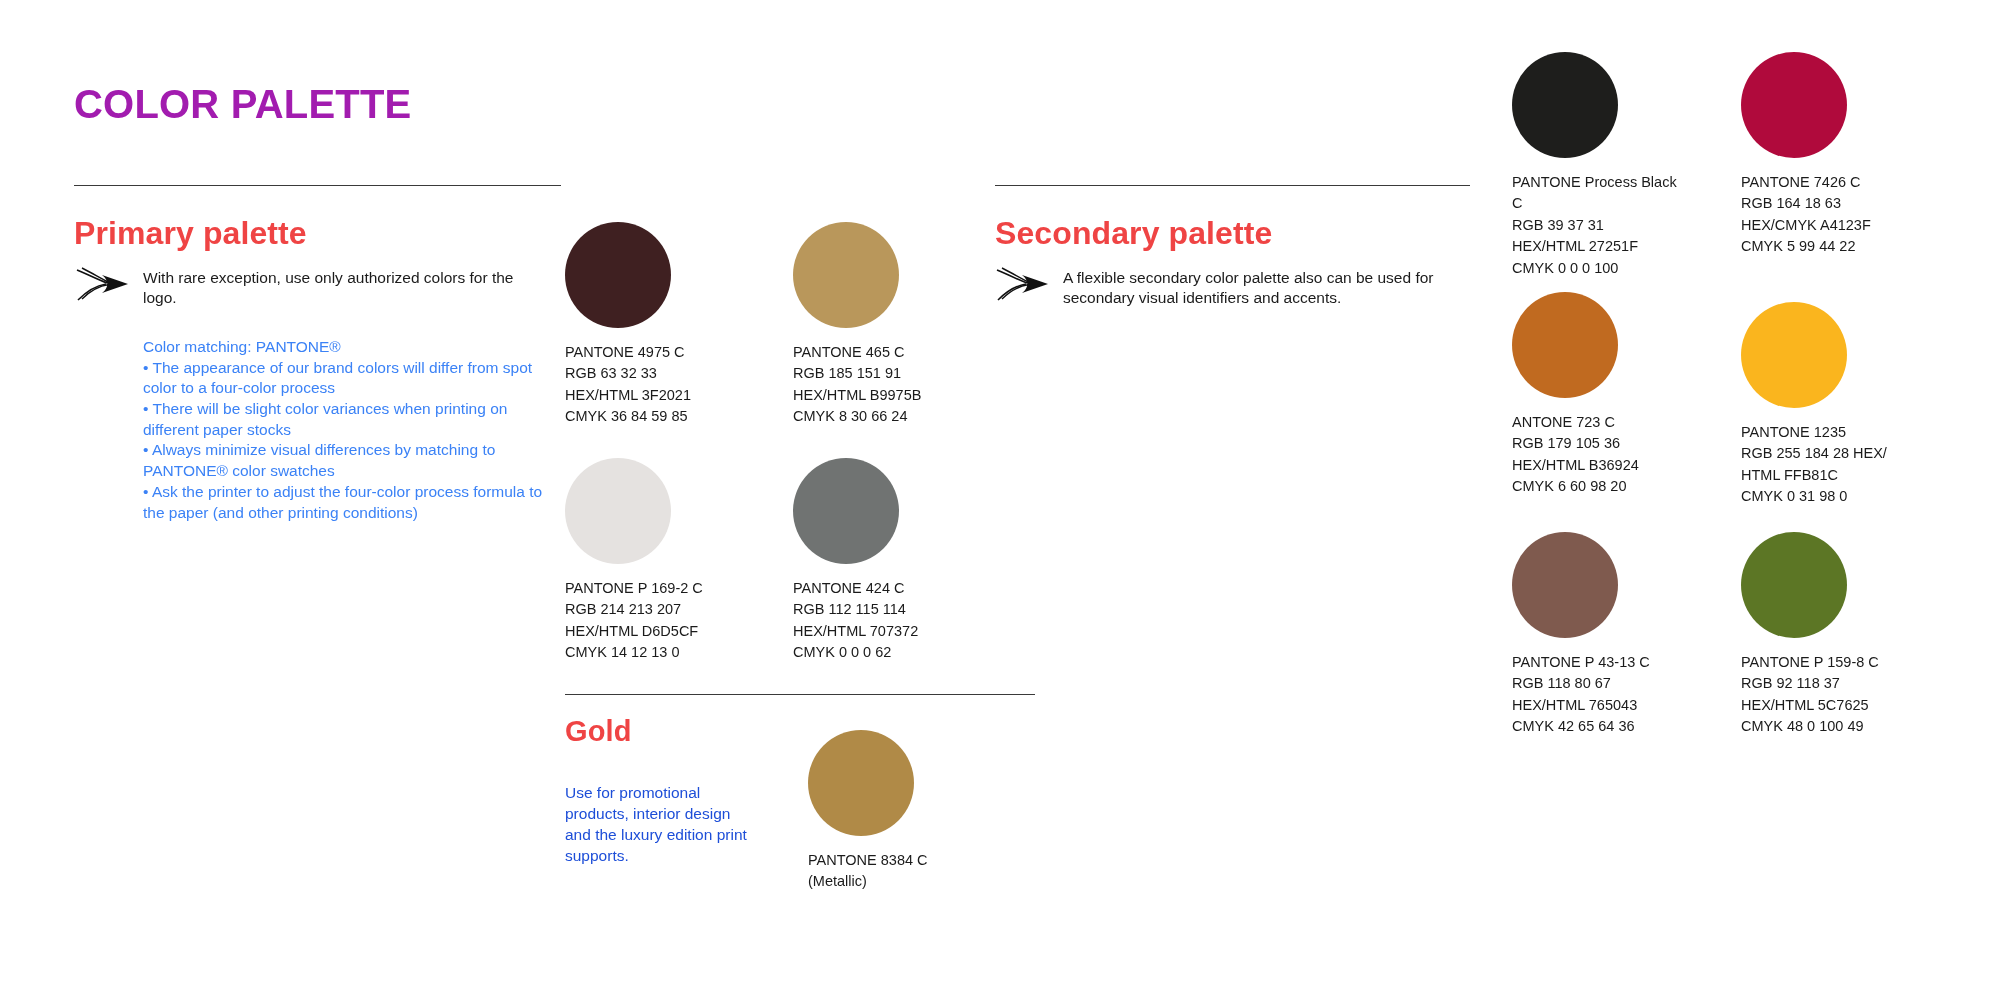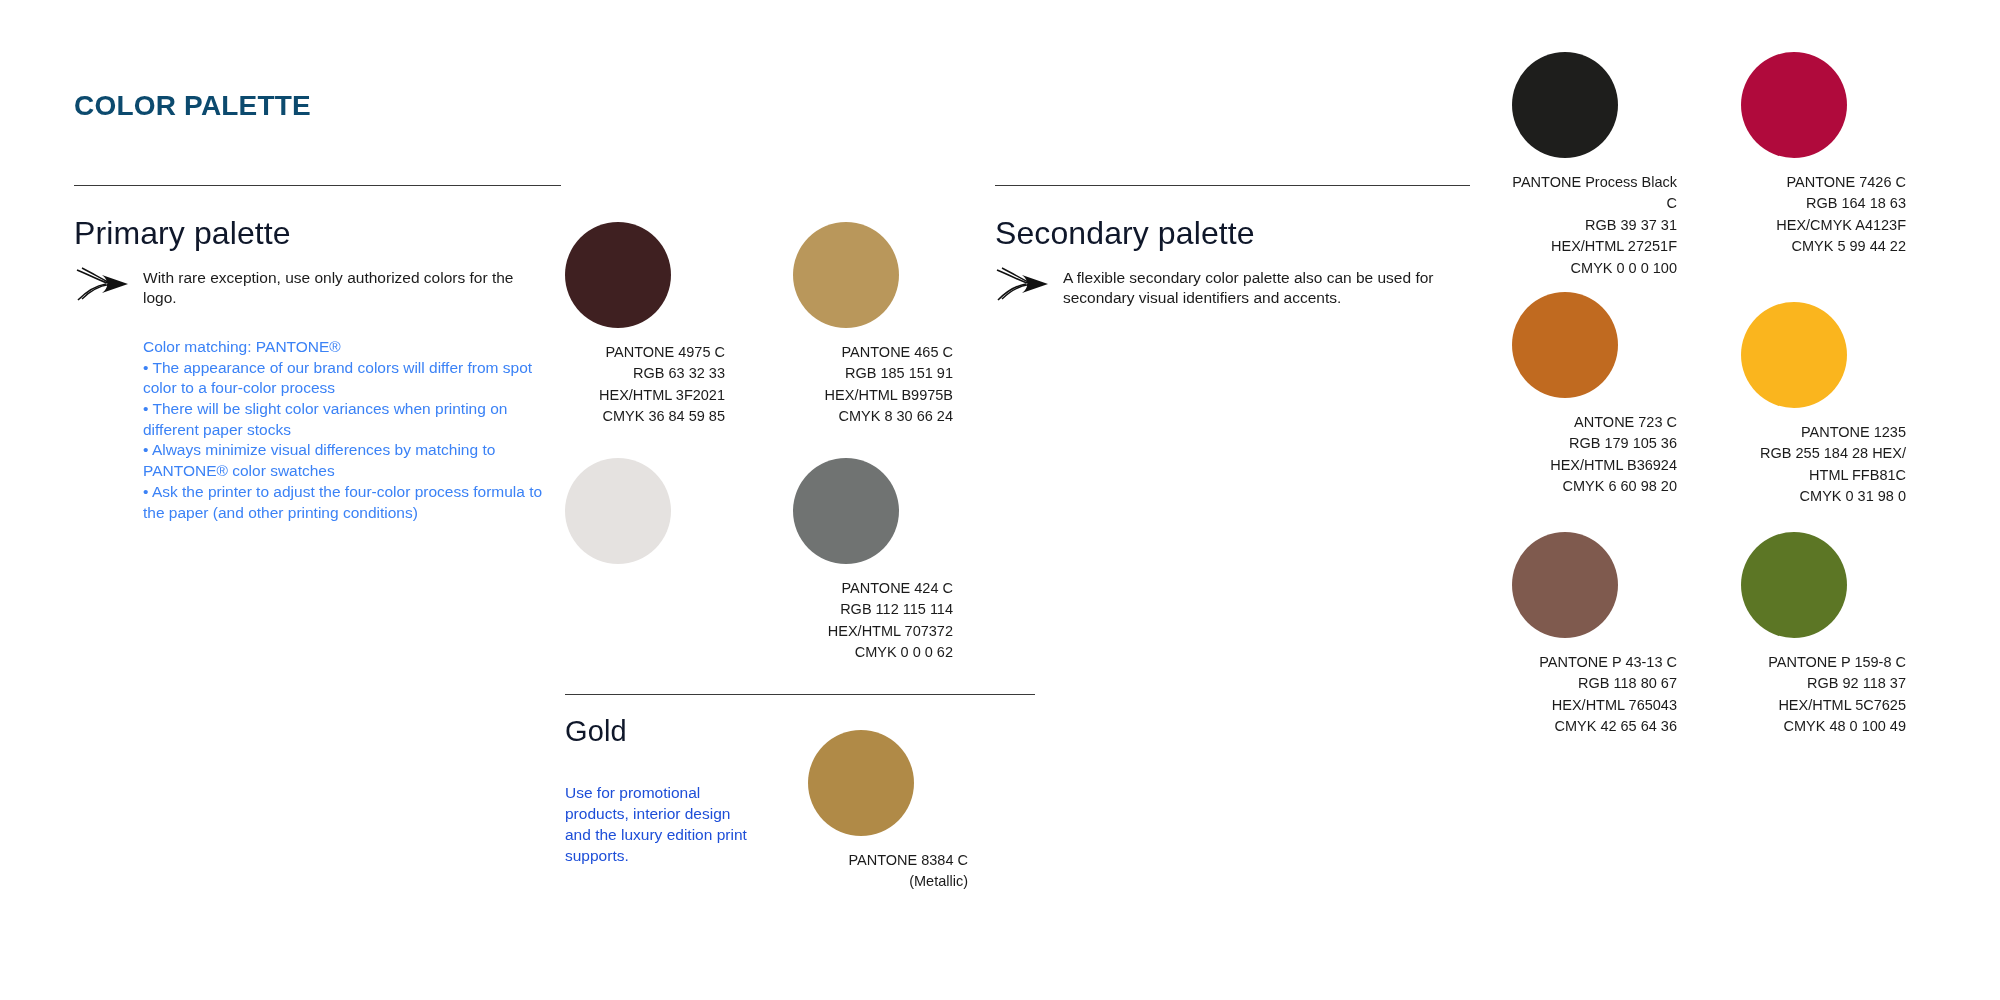--- a/index.html
+++ b/index.html
@@ -18,43 +18,43 @@
   }
   .page {
     position: absolute;
     inset: 0;
   }
 
   
   #page-title {
     position: absolute;
     left: 74px;
-    top: 90px;
-    font-size: 28px;
+    top: 82px;
+    font-size: 40px;
     font-weight: 700;
     letter-spacing: 0.2px;
-    color: #0c4a6e;
+    color: #a21caf;
   }
 
   
   .rule {
     position: absolute;
     height: 1px;
     background: #3a3a3a;
   }
   #rule-primary { left: 74px; top: 185px; width: 487px; }
   #rule-secondary { left: 995px; top: 185px; width: 475px; }
   #rule-gold { left: 565px; top: 694px; width: 470px; }
 
   
   .section-heading {
     position: absolute;
     font-size: 32px;
-    font-weight: 400;
-    color: #0f172a;
+    font-weight: 700;
+    color: #ef4444;
     letter-spacing: 0.1px;
   }
   #heading-primary { left: 74px; top: 215px; }
   #heading-secondary { left: 995px; top: 215px; }
   #heading-gold { left: 565px; top: 715px; font-size: 29px; }
 
   
   .arrow-icon {
     position: absolute;
     width: 56px;
@@ -92,21 +92,20 @@
     top: 782px;
     width: 190px;
     font-size: 15.5px;
     line-height: 1.36;
     color: #1d4ed8;
   }
 
   
   .swatch {
     position: absolute;
-    text-align: right;
   }
   .swatch-dot {
     width: 106px;
     height: 106px;
     border-radius: 50%;
   }
   .swatch-lines {
     margin-top: 14px;
     font-size: 14.5px;
     line-height: 1.48;
@@ -151,20 +150,21 @@
     <div class="swatch-lines narrow"><span>PANTONE 4975 C</span><br><span>RGB 63 32 33</span><br><span>HEX/HTML 3F2021</span><br><span>CMYK 36 84 59 85</span></div>
   </div>
 
   <div class="swatch" style="left:793px; top:222px;">
     <div class="swatch-dot" style="background:#B9975B;"></div>
     <div class="swatch-lines narrow"><span>PANTONE 465 C</span><br><span>RGB 185 151 91</span><br><span>HEX/HTML B9975B</span><br><span>CMYK 8 30 66 24</span></div>
   </div>
 
   <div class="swatch" style="left:565px; top:458px;">
     <div class="swatch-dot" style="background:#E5E2E0;"></div>
+    <div class="swatch-lines narrow"><span>PANTONE P 169-2 C</span><br><span>RGB 214 213 207</span><br><span>HEX/HTML D6D5CF</span><br><span>CMYK 14 12 13 0</span></div>
   </div>
 
   <div class="swatch" style="left:793px; top:458px;">
     <div class="swatch-dot" style="background:#707372;"></div>
     <div class="swatch-lines narrow"><span>PANTONE 424 C</span><br><span>RGB 112 115 114</span><br><span>HEX/HTML 707372</span><br><span>CMYK 0 0 0 62</span></div>
   </div>
 
   <div class="section-heading" id="heading-gold">Gold</div>
   <div id="gold-copy">Use for promotional products, interior design and the luxury edition print supports.</div>
 

